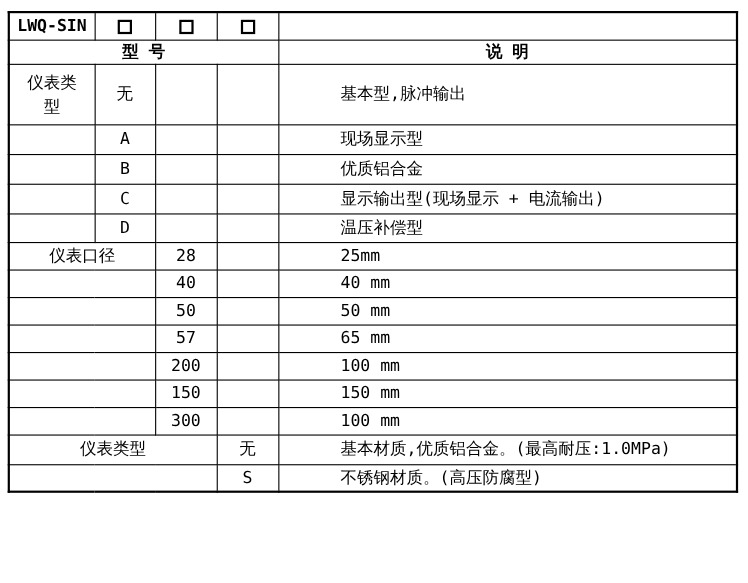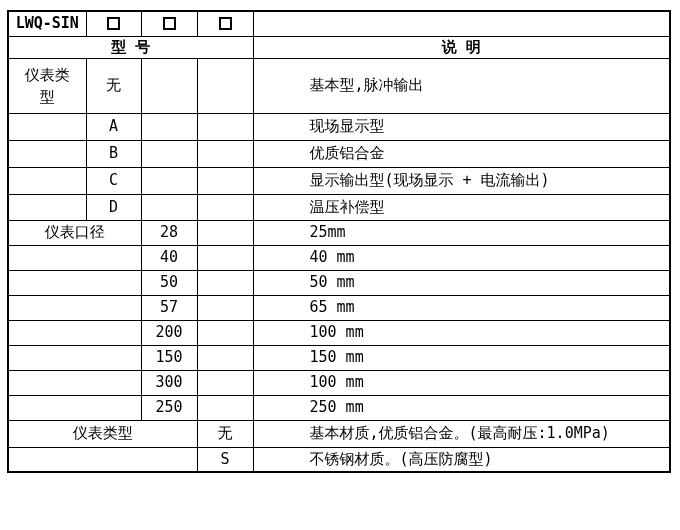--- a/index.html
+++ b/index.html
@@ -144,26 +144,20 @@
         <td><span class="txt">150</span></td>
         <td></td>
         <td class="desc"><span class="txt">150 mm</span></td>
       </tr>
       <tr style="height: 25px;">
         <td colspan="2"></td>
         <td><span class="txt">300</span></td>
         <td></td>
         <td class="desc"><span class="txt">100 mm</span></td>
       </tr>
-      <tr style="height: 25px;">
-        <td colspan="2"></td>
-        <td><span class="txt">250</span></td>
-        <td></td>
-        <td class="desc"><span class="txt">250 mm</span></td>
-      </tr>
       <tr style="height: 27px;">
         <td colspan="3"><span class="txt">仪表类型</span></td>
         <td><span class="txt">无</span></td>
         <td class="desc"><span class="txt">基本材质,优质铝合金。(最高耐压:1.0MPa)</span></td>
       </tr>
       <tr style="height: 25px;">
         <td colspan="3"></td>
         <td><span class="txt">S</span></td>
         <td class="desc"><span class="txt">不锈钢材质。(高压防腐型)</span></td>
       </tr>

